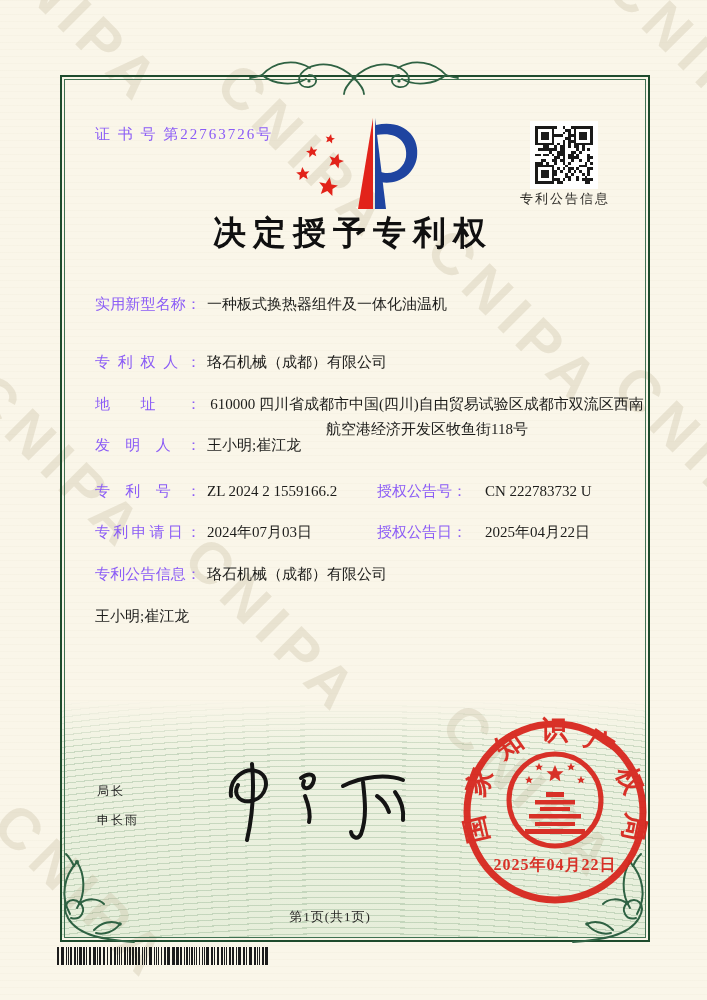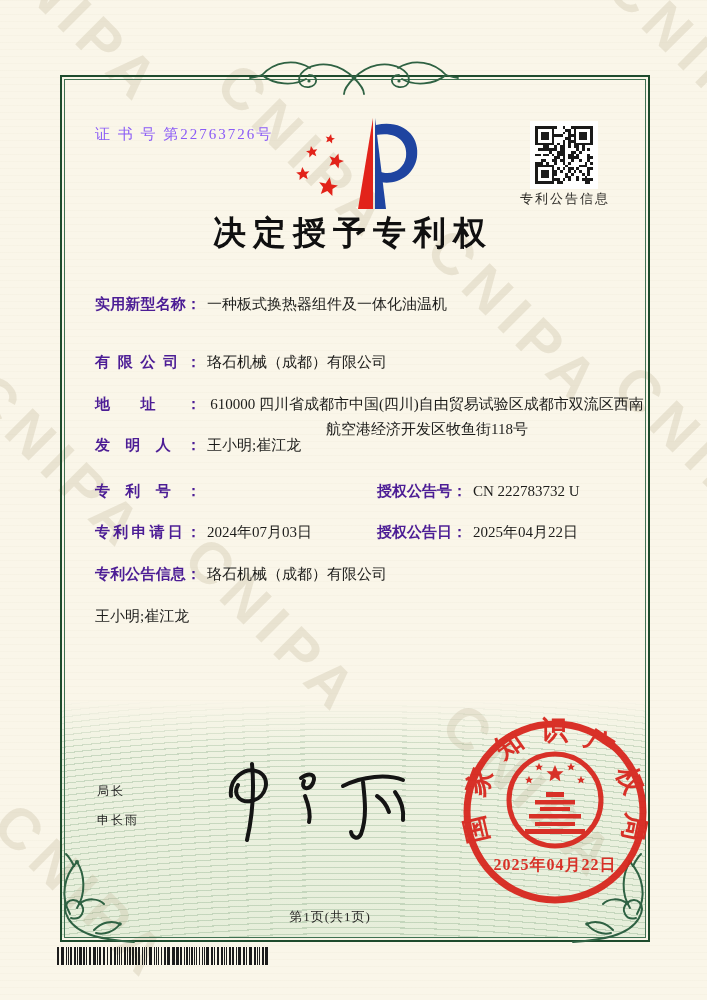--- a/index.html
+++ b/index.html
@@ -43,24 +43,24 @@
   .logo{position:absolute;left:286px;top:115px;width:136px;height:100px;}
   .qr-box{position:absolute;left:530px;top:121px;width:58px;height:58px;background:#fff;padding:5px;}
   .qr-box svg{display:block;width:58px;height:58px;shape-rendering:crispEdges;}
   .qr-caption{position:absolute;left:500px;top:190px;width:130px;text-align:center;
     font-size:13px;letter-spacing:2px;color:#2e2c28;}
   .title{position:absolute;left:60px;top:211px;width:586px;text-align:center;
     font-size:33px;font-weight:700;letter-spacing:7px;color:#101010;}
   .rows{position:absolute;left:95px;top:0;width:550px;font-size:15px;}
   .row{position:absolute;left:0;display:flex;gap:6px;line-height:25px;}
   .lbl{display:inline-block;min-width:106px;text-align:justify;text-align-last:justify;
-    color:#4c1d95;flex:0 0 auto;font-weight:bold;}
+    color:#8b5cf6;flex:0 0 auto;}
   .val{color:#1c1c1a;}
   .val-wrap{width:440px;text-align:center;}
-  .rcol{position:absolute;left:377px;display:flex;gap:6px;line-height:25px;font-size:15px;}
+  .rcol{position:absolute;left:377px;display:flex;gap:18px;line-height:25px;font-size:15px;}
   .statement{position:absolute;left:70px;width:566px;text-align:center;
     font-size:13.5px;letter-spacing:1.2px;color:#161614;}
   .sig-label{position:absolute;left:97px;font-size:12px;letter-spacing:2px;color:#222;}
   .signature{position:absolute;left:205px;top:752px;width:205px;height:95px;}
   .seal{position:absolute;left:455px;top:712px;width:200px;height:200px;z-index:6;
     mix-blend-mode:multiply;opacity:0.95;}
   .footer{position:absolute;left:60px;top:908px;width:540px;text-align:center;
     font-size:13px;letter-spacing:1px;color:#2a2a28;z-index:4;}
   .barcode{position:absolute;left:57px;top:947px;width:212px;height:18px;z-index:4;}
   .barcode svg{display:block;width:212px;height:18px;shape-rendering:crispEdges;}
@@ -391,33 +391,34 @@
   <div class="qr-caption">专利公告信息</div>
 
   <div class="title">决定授予专利权</div>
 
   <div class="rows">
     <div class="row" style="top:292px">
       <span class="lbl">实用新型名称：</span>
       <span class="val">一种板式换热器组件及一体化油温机</span>
     </div>
     <div class="row" style="top:350px">
-      <span class="lbl">有限公司：</span>
+      <span class="lbl">专利权人：</span>
       <span class="val">珞石机械（成都）有限公司</span>
     </div>
     <div class="row" style="top:392px">
       <span class="lbl">地址：</span>
       <span class="val val-wrap">610000 四川省成都市中国(四川)自由贸易试验区成都市双流区西南航空港经济开发区牧鱼街118号</span>
     </div>
     <div class="row" style="top:433px">
       <span class="lbl">发明人：</span>
       <span class="val">王小明;崔江龙</span>
     </div>
     <div class="row" style="top:479px">
       <span class="lbl">专利号：</span>
+      <span class="val">ZL 2024 2 1559166.2</span>
     </div>
     <div class="row" style="top:520px">
       <span class="lbl">专利申请日：</span>
       <span class="val">2024年07月03日</span>
     </div>
     <div class="row" style="top:562px">
       <span class="lbl">专利公告信息：</span>
       <span class="val">珞石机械（成都）有限公司</span>
     </div>
     <div class="row" style="top:604px">

